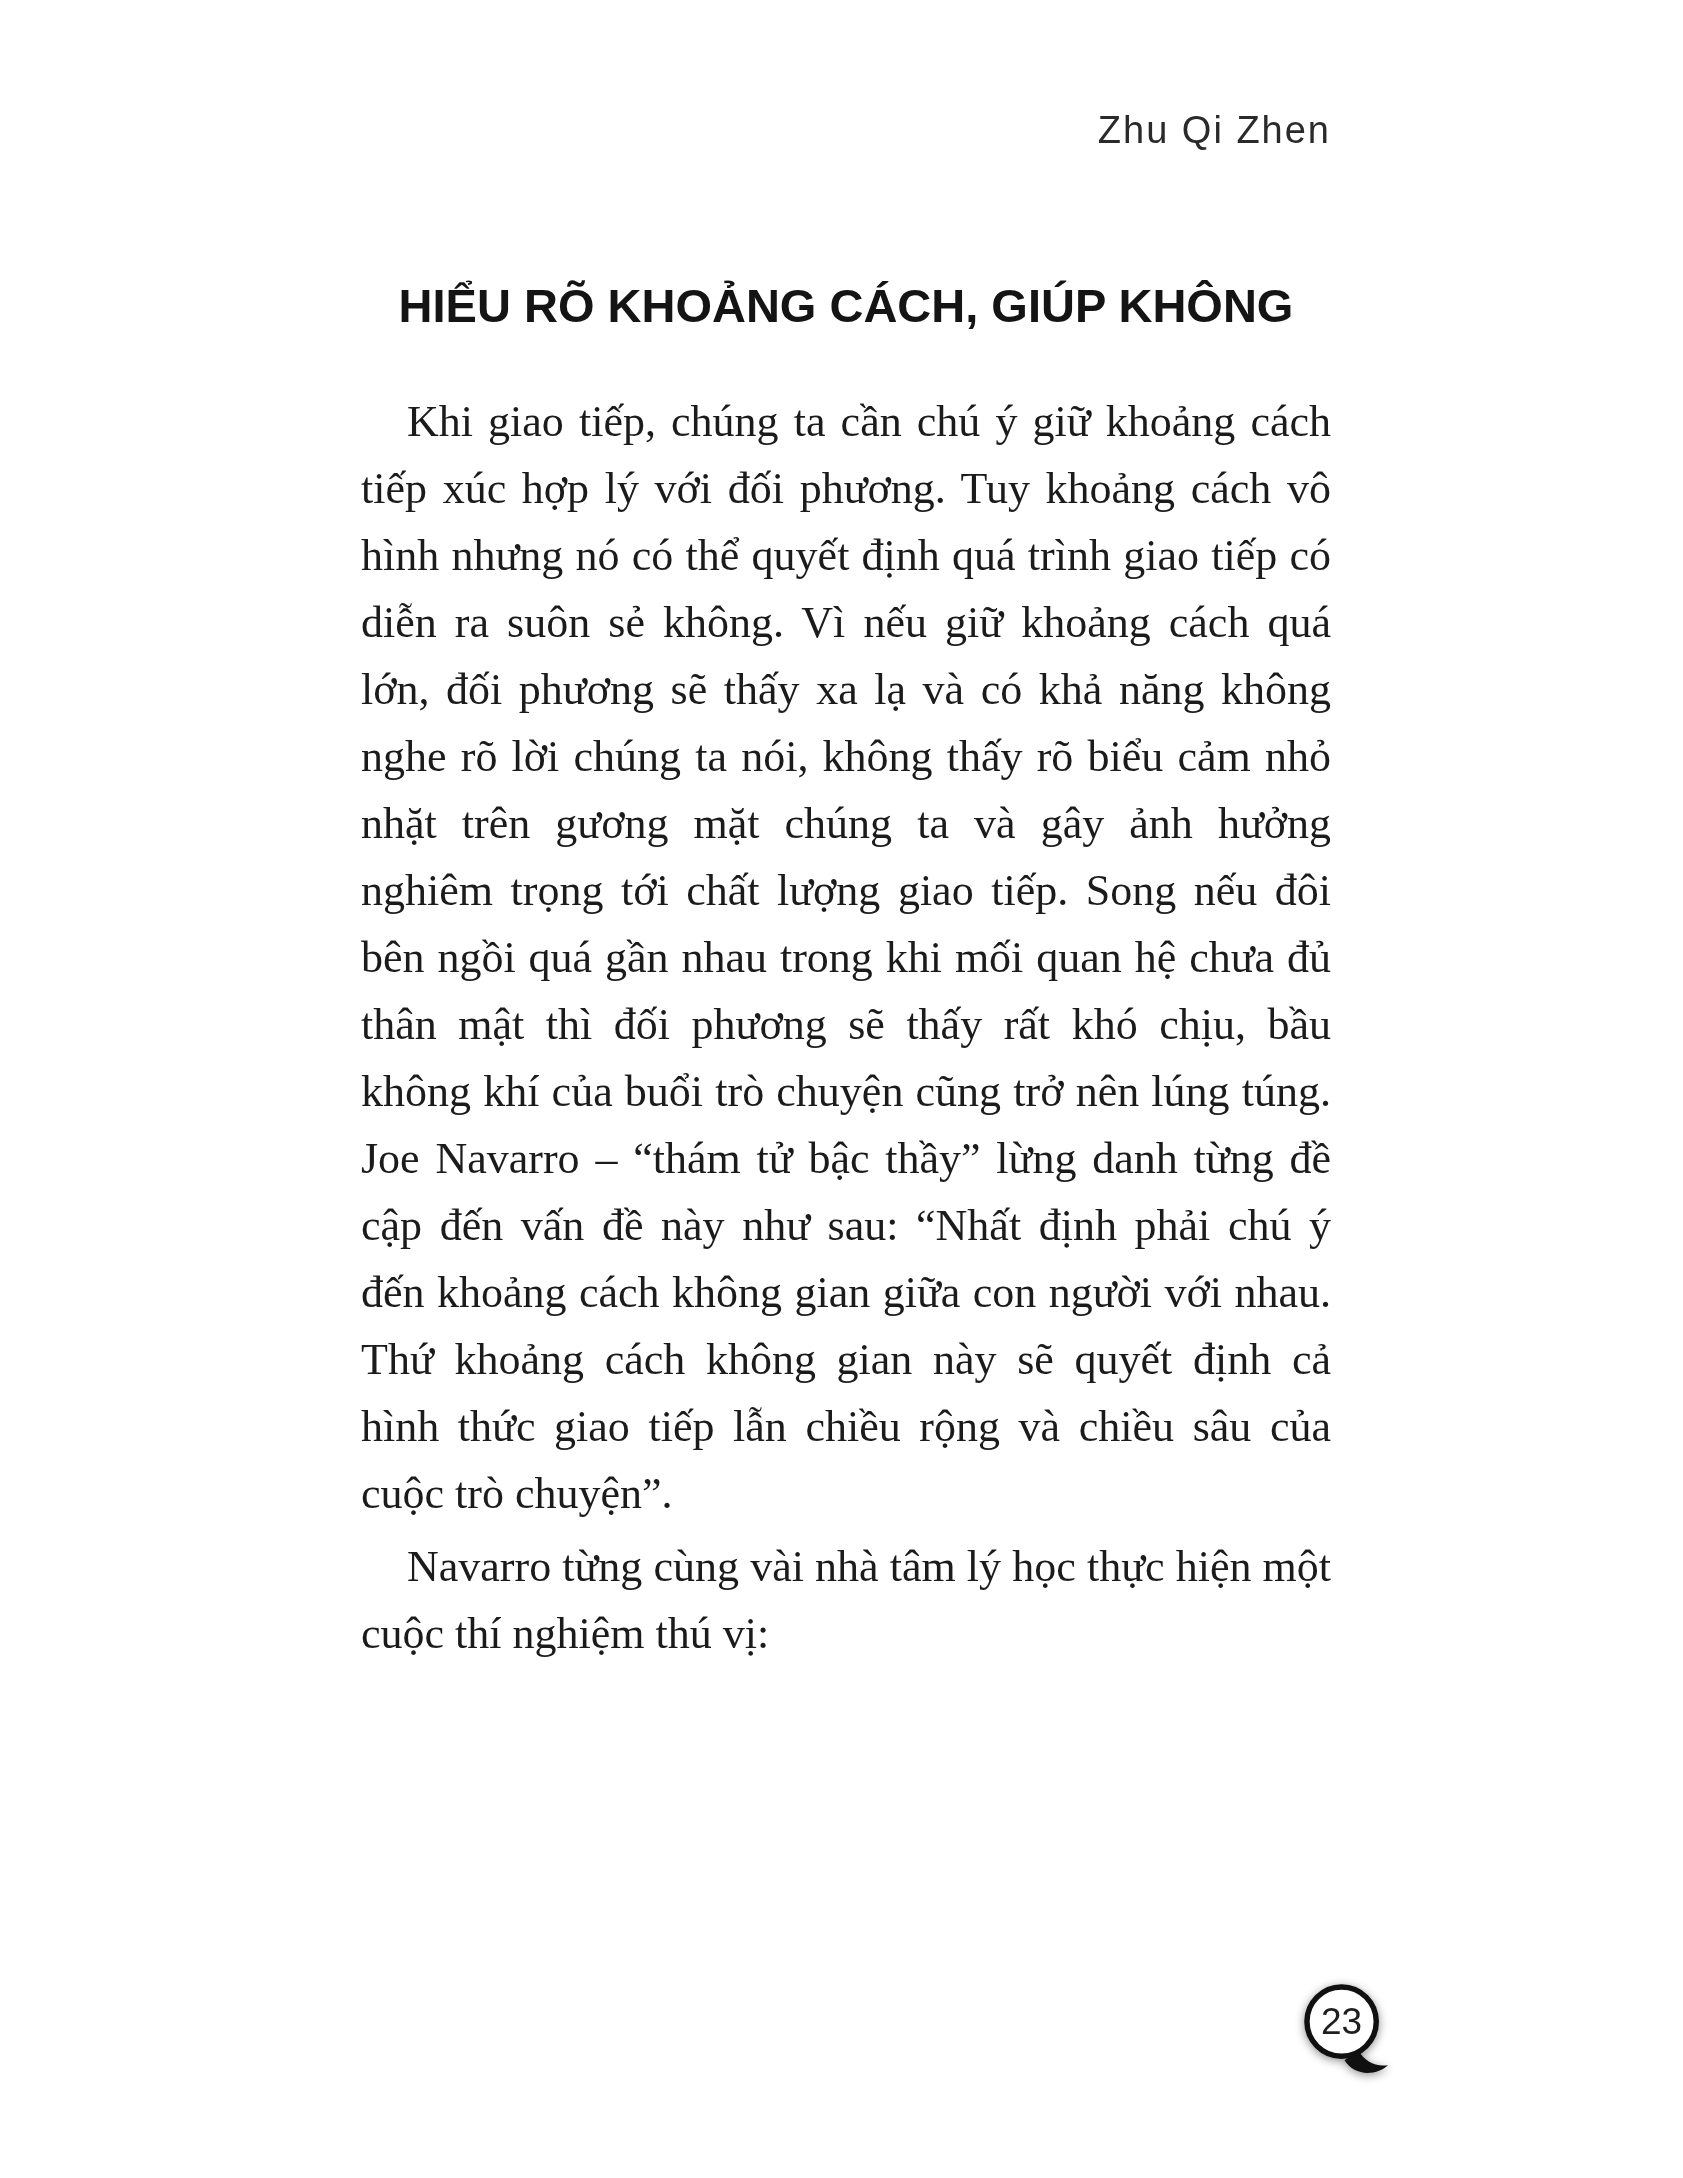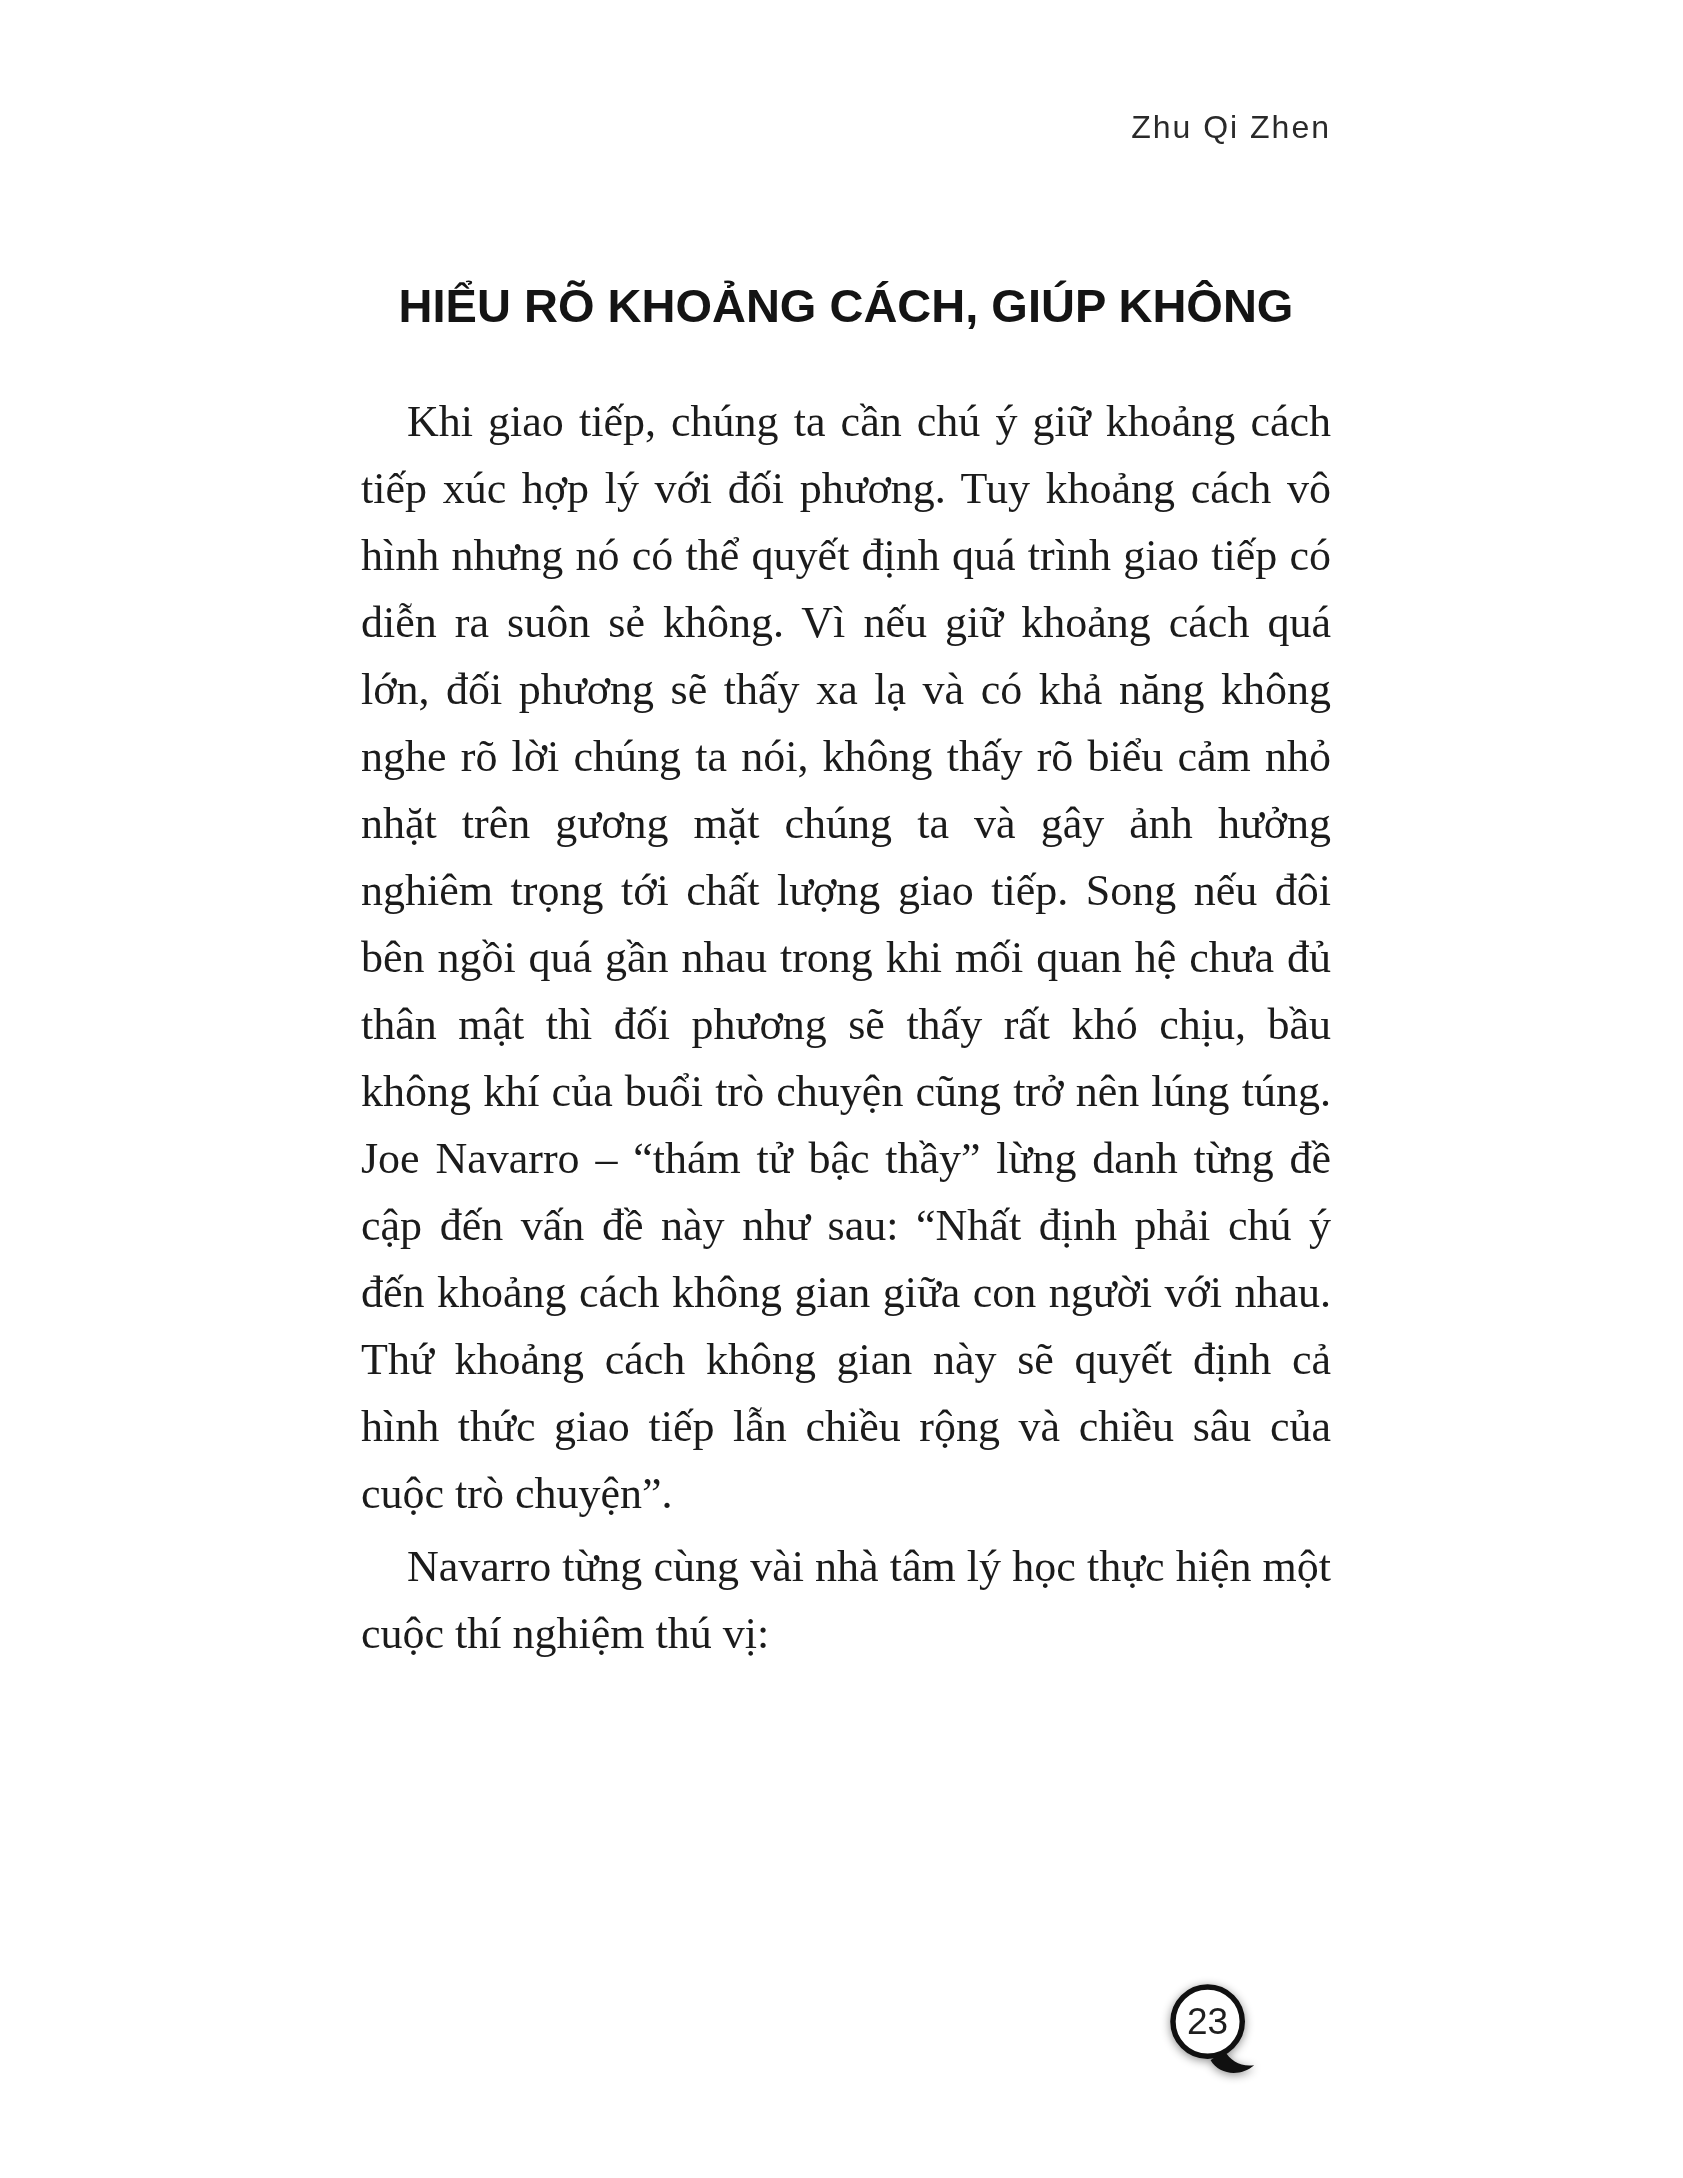--- a/index.html
+++ b/index.html
@@ -12,21 +12,21 @@
     overflow:hidden;
     color:#1b1b1b;
   }
   .running-head {
     position:absolute;
     top:109px;
     left:361px;
     width:970px;
     text-align:right;
     font-family:"Liberation Sans","DejaVu Sans",sans-serif;
-    font-size:32px;
+    font-size:38px;
     font-weight:400;
     letter-spacing:2px;
     color:#2a2a2a;
   }
   .text-column {
     position:absolute;
     left:361px;
     top:233px;
     width:970px;
     font-family:"Liberation Serif","DejaVu Serif",serif;
@@ -43,21 +43,21 @@
     font-weight:700;
     font-size:47px;
     line-height:65px;
     text-align:center;
     color:#141414;
   }
   .section-heading span { display:block;margin-top:14px; }
   .closing { margin-top:6px; }
   .page-number {
     position:absolute;
-    left:1168px;
+    left:1302px;
     top:1982px;
     width:103px;
     height:103px;
   }
   .page-number svg {
     position:absolute;
     left:0; top:0;
     filter:drop-shadow(0 2px 5px rgba(0,0,0,0.45));
   }
   .page-number .num {

